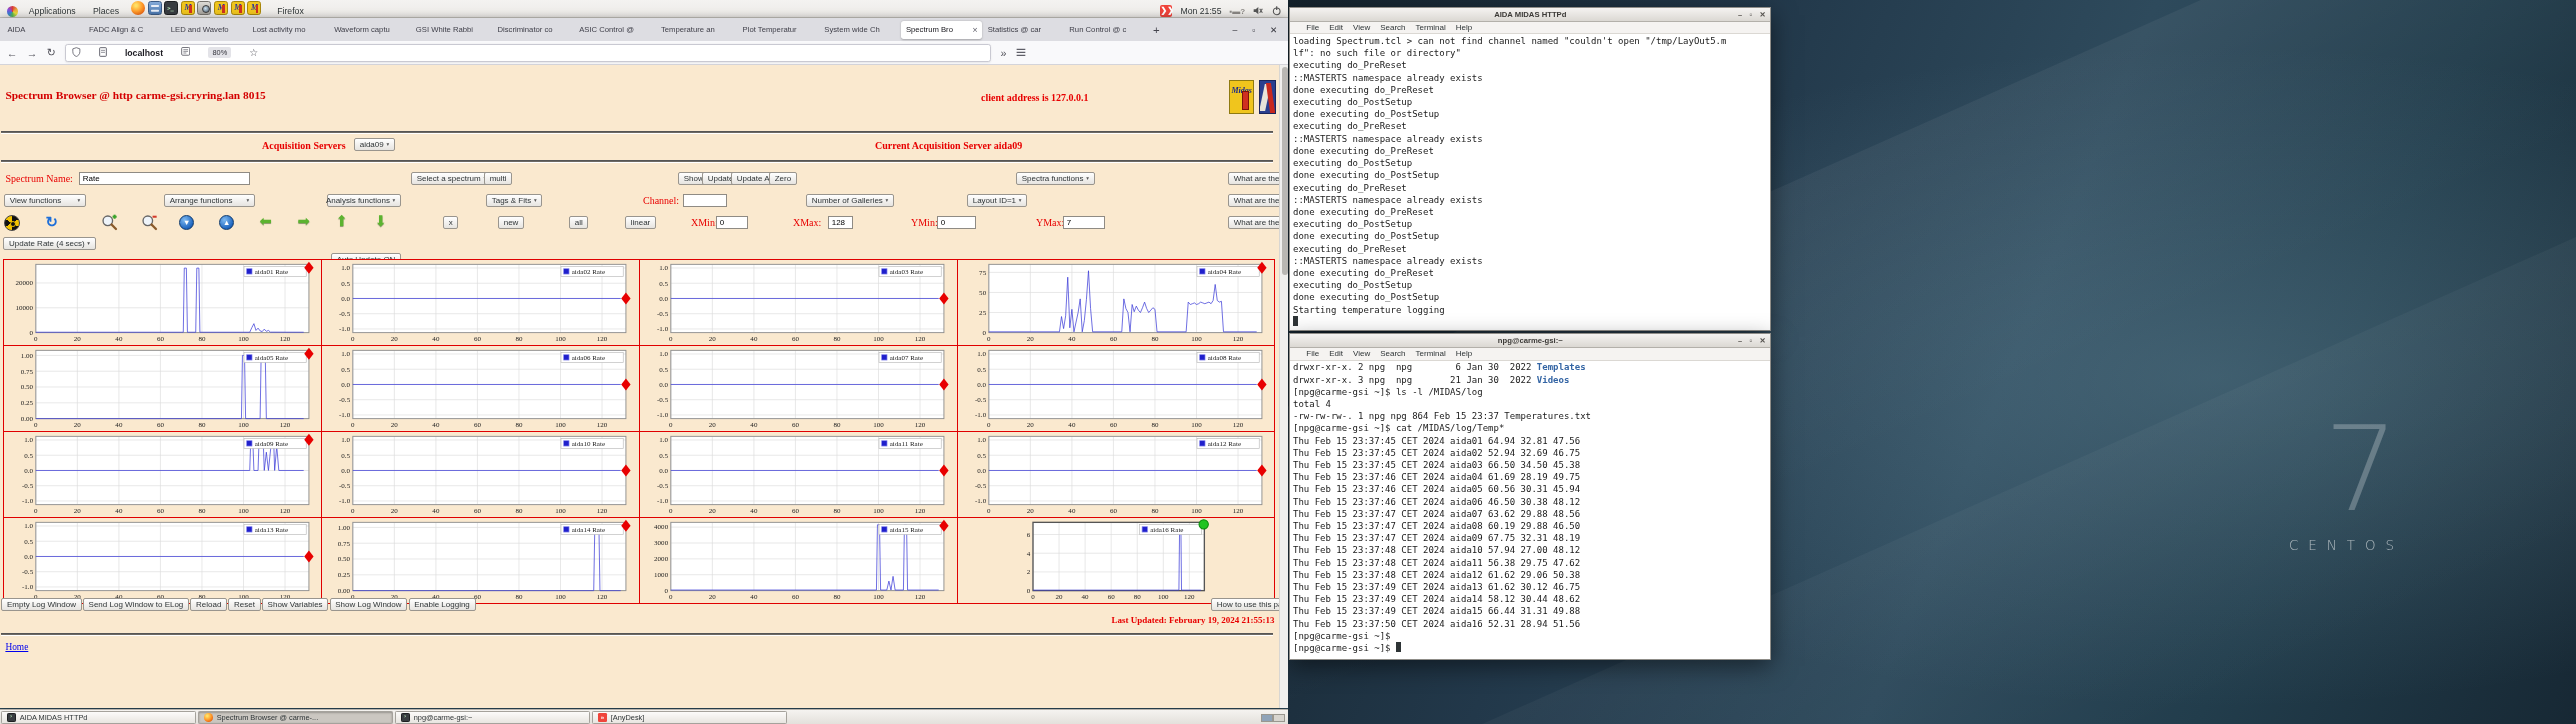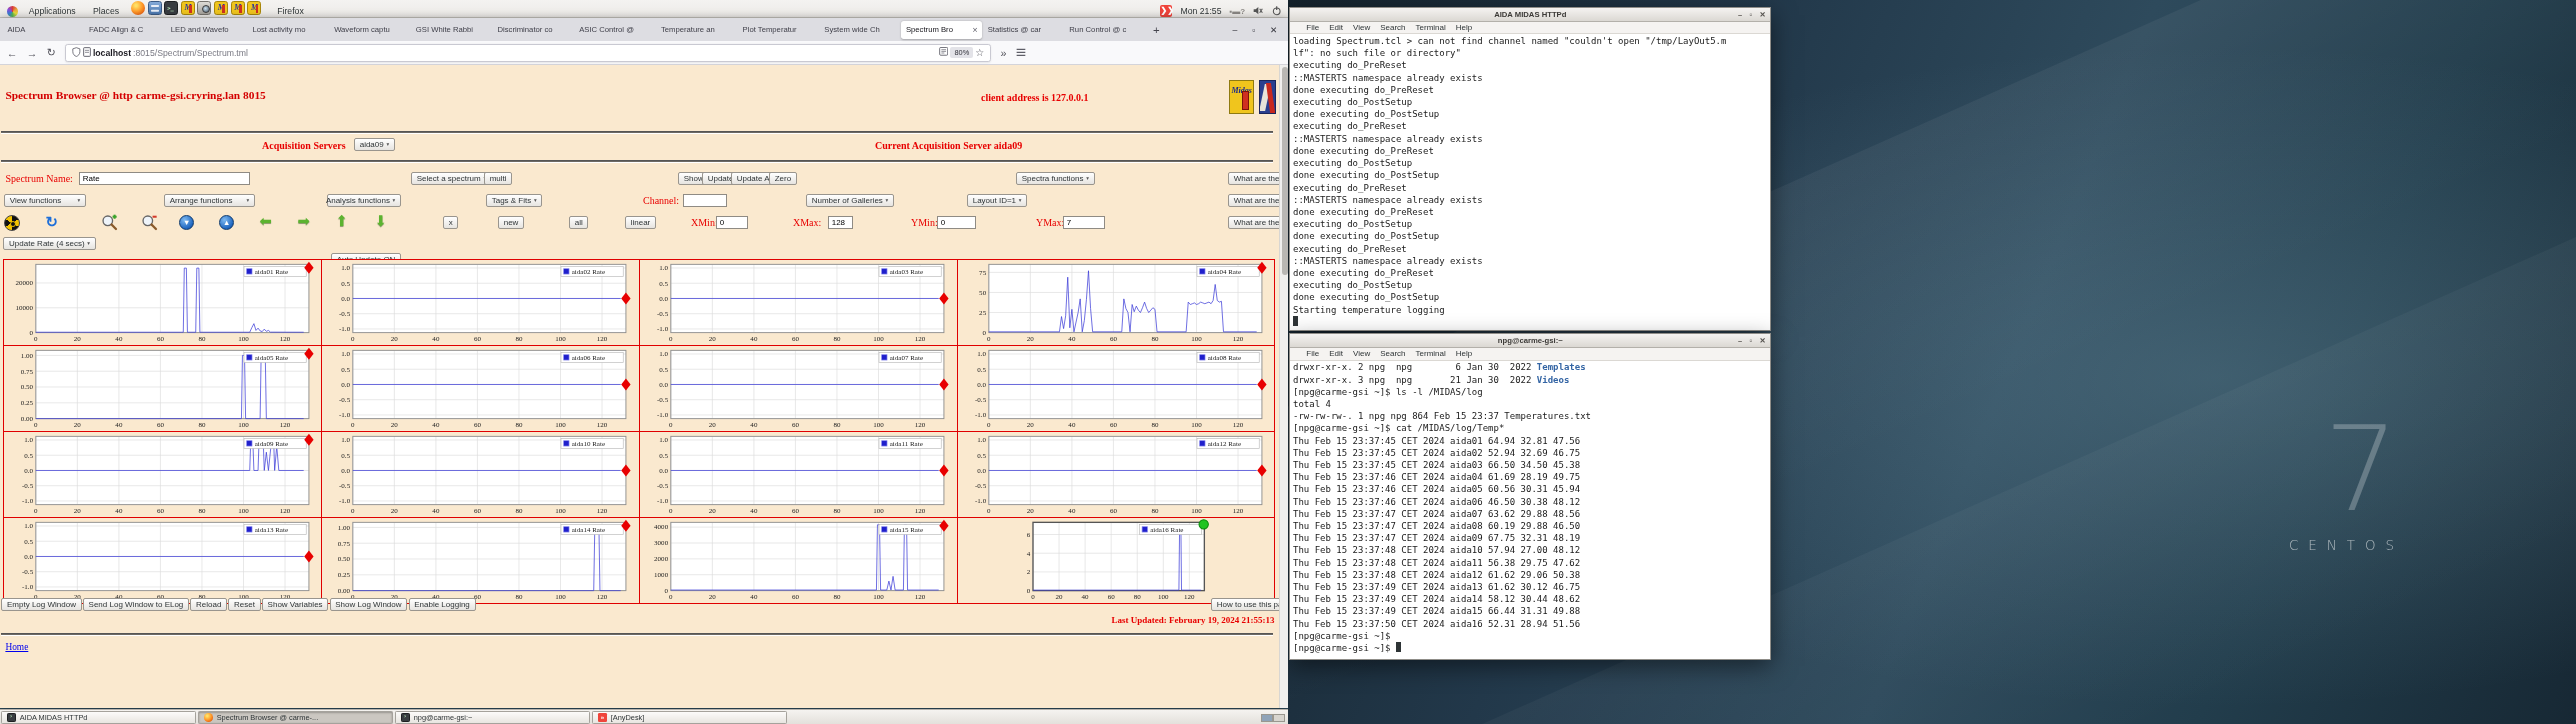--- a/index.html
+++ b/index.html
@@ -30,21 +30,21 @@
 #ffwin{position:absolute;left:0;top:18px;width:1288px;height:690px;display:flex;flex-direction:column;background:#fff;box-shadow:0 1.3px 9.4px rgba(0,0,0,.4)}
 #tabbar{height:23px;background:#dddde2;display:flex;align-items:center;padding:0 2.7px;flex:none}
 .tab{width:81px;height:18px;flex:none;display:flex;align-items:center;padding:0 4.7px;font-size:7.7px;color:#40404a;border-radius:2.7px;margin-right:0.7px;overflow:hidden;position:relative}
 .tab .tab-label{white-space:nowrap;overflow:hidden;flex:1;-webkit-mask-image:linear-gradient(90deg,#000 78%,transparent);mask-image:linear-gradient(90deg,#000 78%,transparent)}
 .tab.active{background:#fff;box-shadow:0 0.7px 2px rgba(0,0,0,.25);color:#15141a}
 .tab-close{flex:none;font-size:8.7px;color:#5b5b66;margin-left:1.3px}
 #newtab-btn{font-size:11.4px;color:#45454e;padding:0 6.7px}
 #win-controls{margin-left:auto;display:flex;gap:14.8px;padding:0 8px;color:#3a3a42;font-size:8.7px}
 #navbar{height:24px;background:#f9f9fb;border-bottom:0.7px solid #d4d4da;display:flex;align-items:center;padding:0 6.7px;gap:9.4px;flex:none}
 .nav-ico{color:#4f4f58;font-size:10.7px}
-#urlbar{flex:none;width:926px;height:18px;background:#fff;border:0.7px solid #c9c9d2;border-radius:2.7px;display:flex;align-items:center;padding:0 6px;gap:2px;font-size:8.7px;box-shadow:0 0.7px 2px rgba(0,0,0,.08)}
+#urlbar{flex:none;width:926px;height:18px;background:#fff;border:0.7px solid #c9c9d2;border-radius:2.7px;display:flex;align-items:center;padding:0 6px;gap:18px;font-size:8.7px;box-shadow:0 0.7px 2px rgba(0,0,0,.08)}
 #url-host{color:#1c1b22;font-weight:bold}
 #url-path{color:#7a7a84;flex:1}
 #zoom-badge{background:#e3e3e8;border-radius:2px;padding:0.7px 4px;font-size:7.4px;color:#33333b}
 
 #page{flex:1;background:#fae9cf;position:relative;overflow:hidden;font-family:"Liberation Serif",serif}
 .abs{position:absolute}
 .rlbl{font:10px "Liberation Serif",serif;color:#e80000}
 .page-title{font:bold 11.4px "Liberation Serif",serif;color:#d40000}
 .red-b{font:bold 10px "Liberation Serif",serif;color:#e80000}
 .hr{position:absolute;left:1.3px;width:1272px;height:2.7px;background:#6e6a64;border-bottom:0.7px solid #fff;border-top:0.7px solid #555}
@@ -194,21 +194,20 @@
               </svg>
           </span>
           <span>
             <svg width="8" height="10" viewBox="0 0 12 15">
                 <rect x="1" y="1" width="10" height="13" rx="1" fill="none" stroke="#5b5b66" stroke-width="1.4"></rect>
                 <line x1="3" y1="5" x2="9" y2="5" stroke="#5b5b66"></line>
                 <line x1="3" y1="8" x2="9" y2="8" stroke="#5b5b66"></line>
               </svg>
           </span>
           <span id="url-host">localhost</span>
-            <span id="url-path">:8015/Spectrum/Spectrum.tml</span>
           <span>
             <svg width="9.4" height="8.7" viewBox="0 0 14 13">
                 <rect x="1" y="0.7" width="12" height="11.6" rx="1.5" fill="none" stroke="#5b5b66" stroke-width="1.3"></rect>
                 <line x1="3.5" y1="4" x2="10.5" y2="4" stroke="#5b5b66"></line>
                 <line x1="3.5" y1="6.5" x2="10.5" y2="6.5" stroke="#5b5b66"></line>
                 <line x1="3.5" y1="9" x2="8" y2="9" stroke="#5b5b66"></line>
               </svg>
           </span>
           <span id="zoom-badge">80%</span>
           <span class="nav-ico" style="font-size:10px">☆</span>

